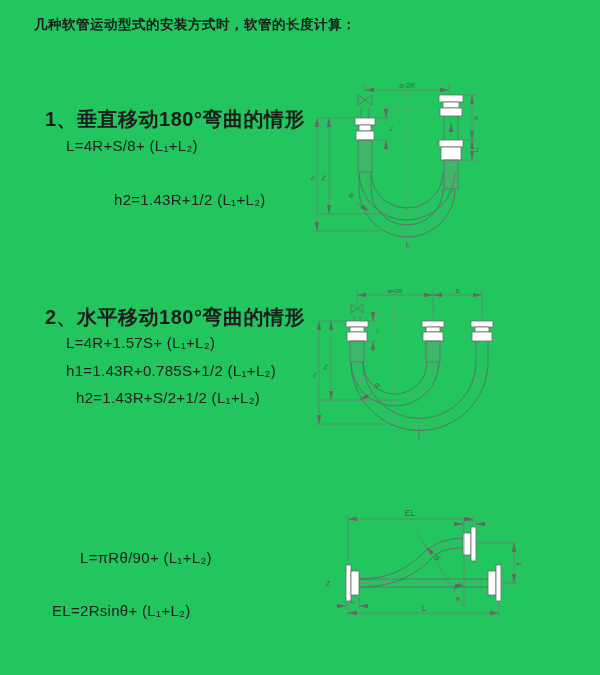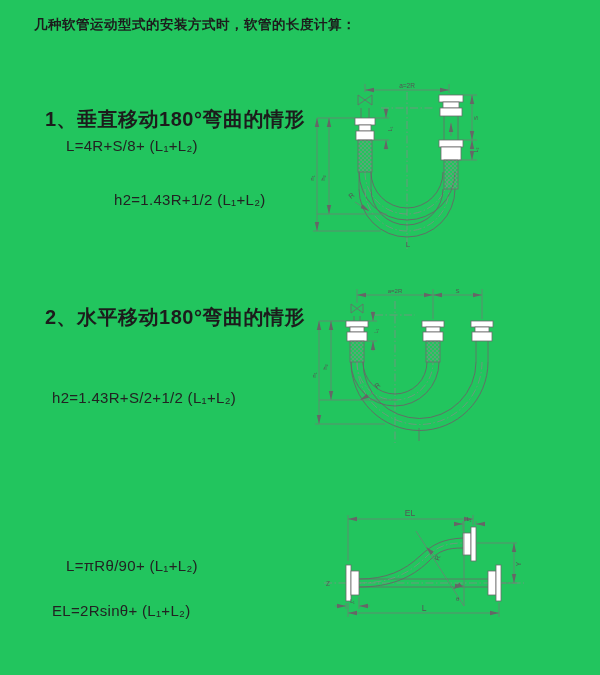--- a/index.html
+++ b/index.html
@@ -35,23 +35,25 @@
     </defs>
   </svg>
 
   <div class="abs title" style="left:34px;top:16px;">几种软管运动型式的安装方式时，软管的长度计算：</div>
 
   <div class="abs heading" style="left:45px;top:106px;">1、垂直移动180°弯曲的情形</div>
   <div class="abs formula" style="left:66px;top:137px;">L=4R+S/8+ (L₁+L₂)</div>
   <div class="abs formula" style="left:66px;top:191px;margin-left:48px;">h2=1.43R+1/2 (L₁+L₂)</div>
 
   <div class="abs heading" style="left:45px;top:304px;text-align:right;">2、水平移动180°弯曲的情形</div>
-  <div class="abs formula" style="left:52px;top:389px;">h2=1.43R+S/2+1/2 (L₁+L₂)</div>
-
-  <div class="abs formula" style="left:66px;top:549px;margin-top:8px;">L=πRθ/90+ (L₁+L₂)</div>
+  <div class="abs formula" style="left:66px;top:334px;">L=4R+1.57S+ (L₁+L₂)</div>
+  <div class="abs formula" style="left:66px;top:362px;">h1=1.43R+0.785S+1/2 (L₁+L₂)</div>
+  <div class="abs formula" style="left:76px;top:389px;">h2=1.43R+S/2+1/2 (L₁+L₂)</div>
+
+  <div class="abs formula" style="left:80px;top:549px;">L=πRθ/90+ (L₁+L₂)</div>
   <div class="abs formula" style="left:52px;top:602px;">EL=2Rsinθ+ (L₁+L₂)</div>
 
   <div class="diagram" style="left:311px;top:78px;">
     <svg width="214" height="176" viewBox="0 0 214 176">
 
       <g>
         <path class="cl" d="M96,14 V172"></path>
         <path class="cl" d="M70,30 H124"></path>
       </g>
 

